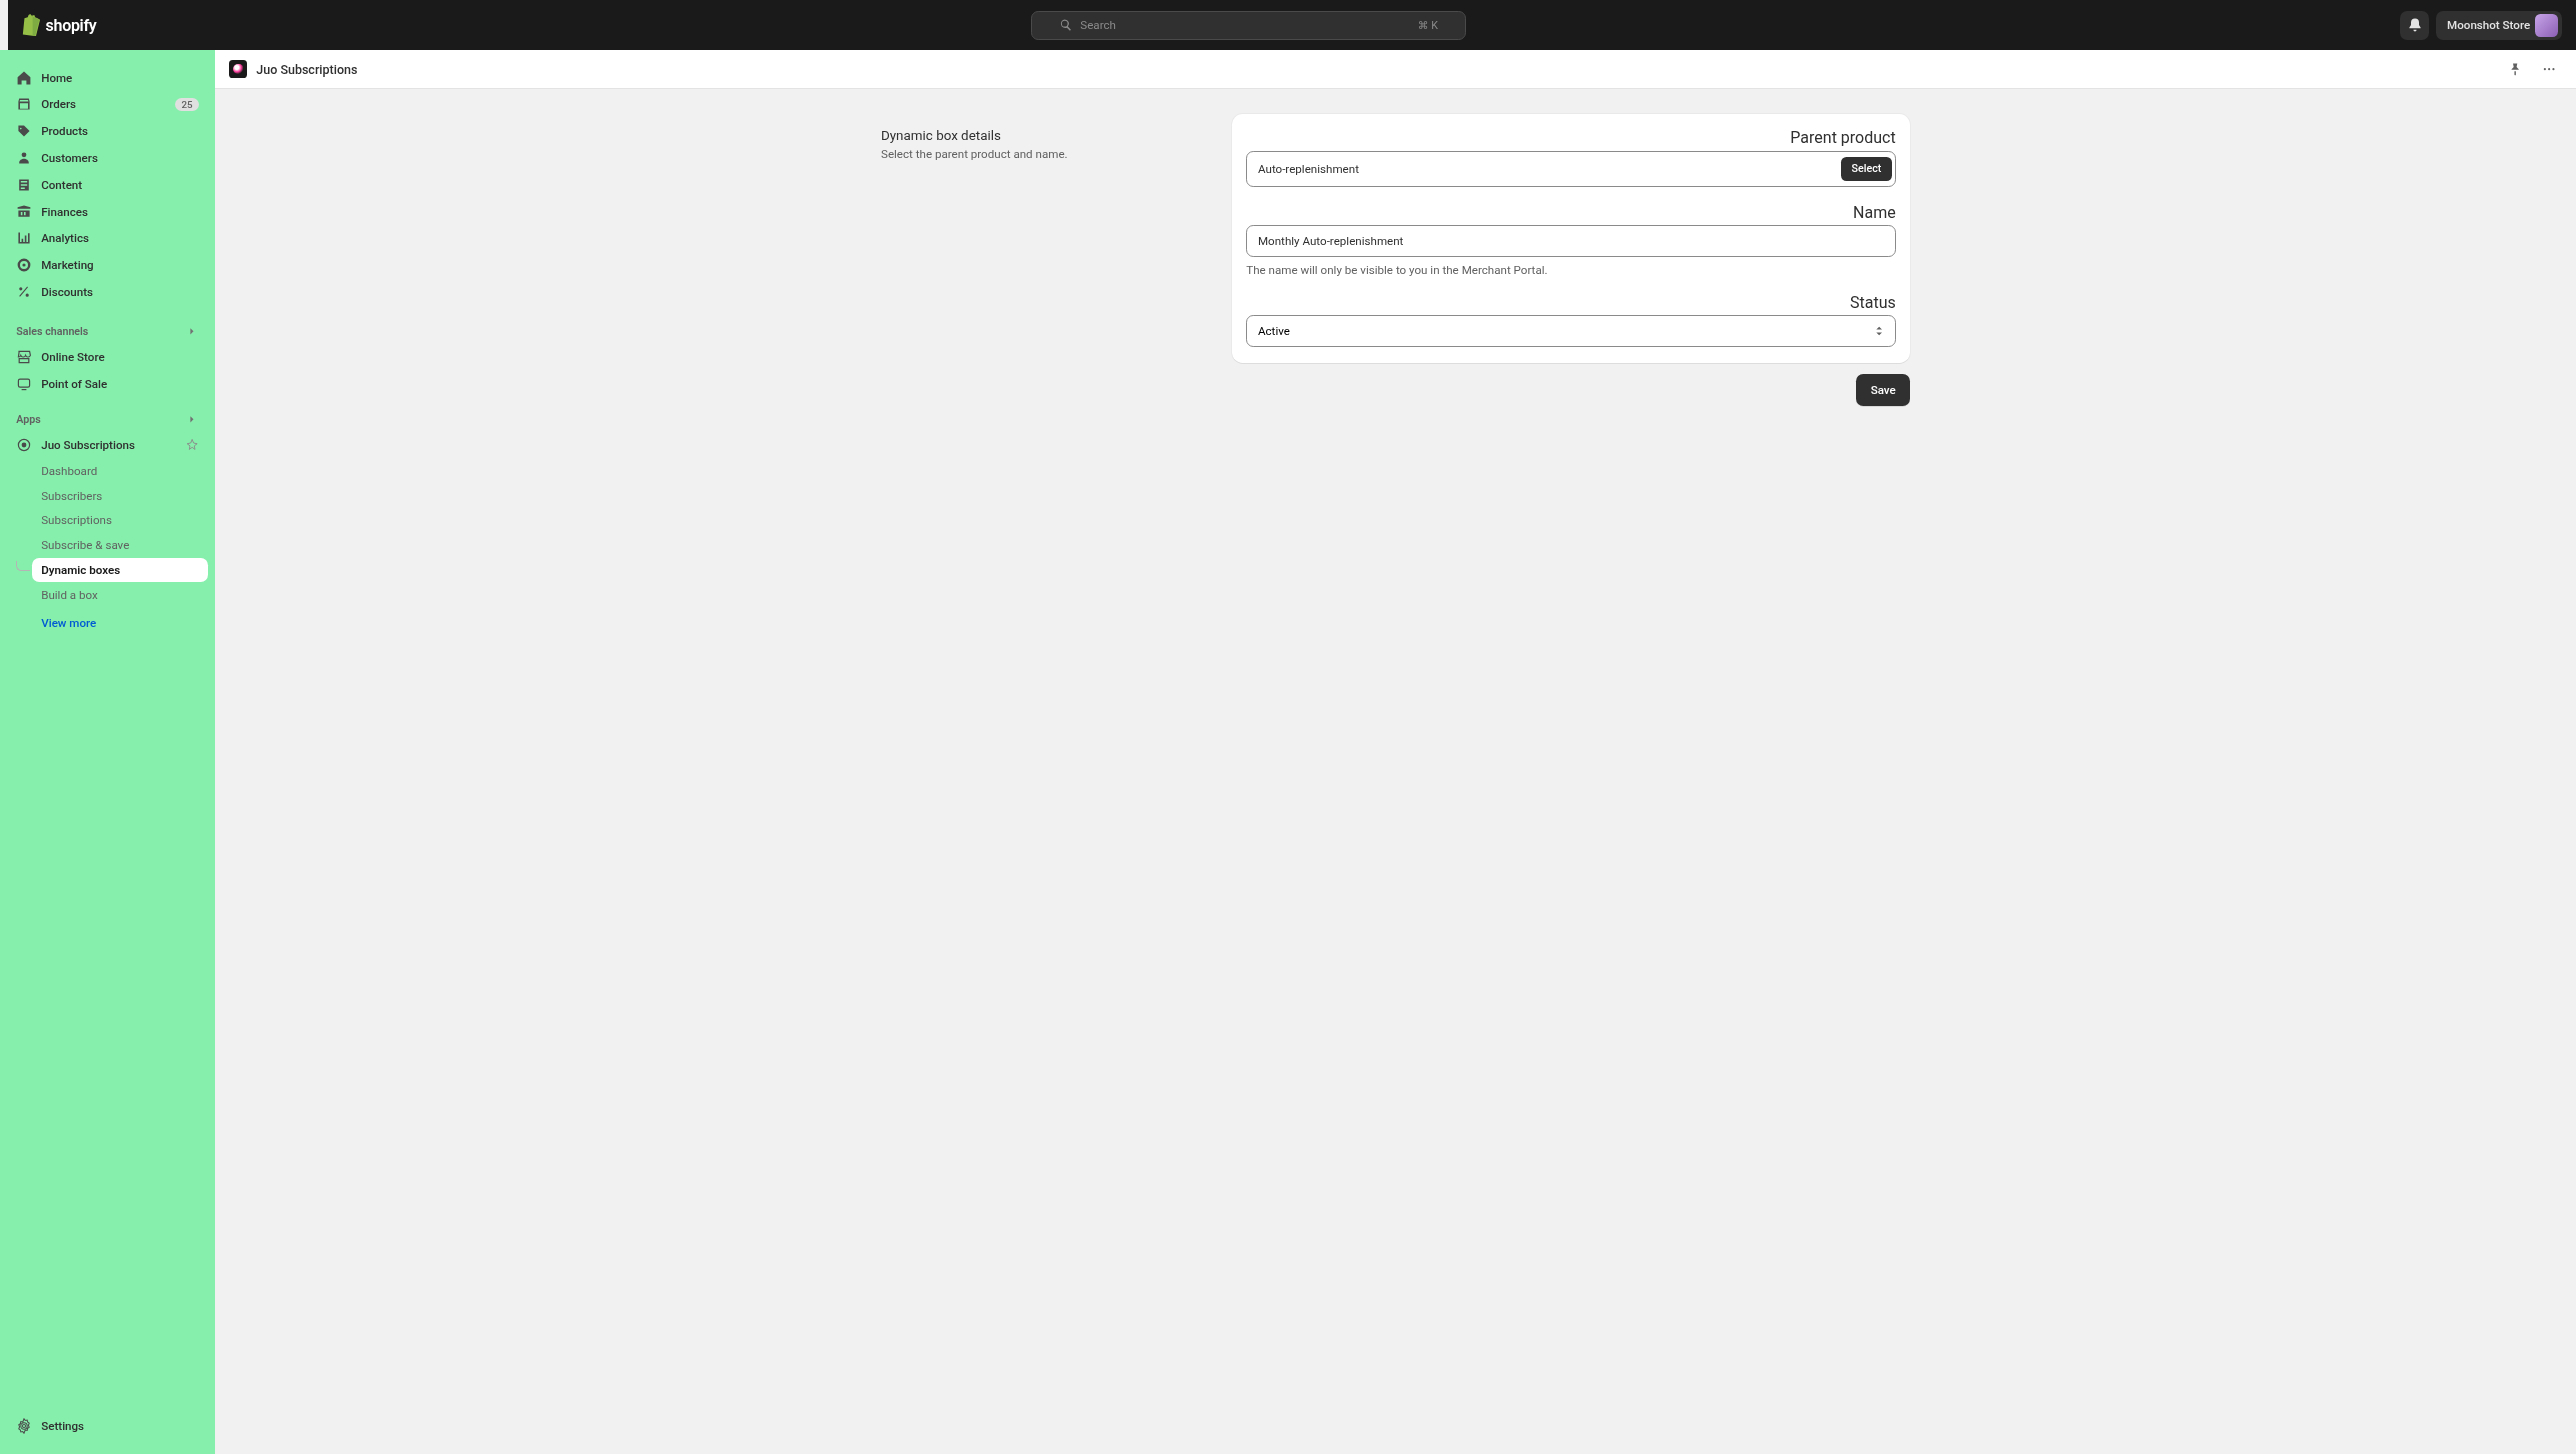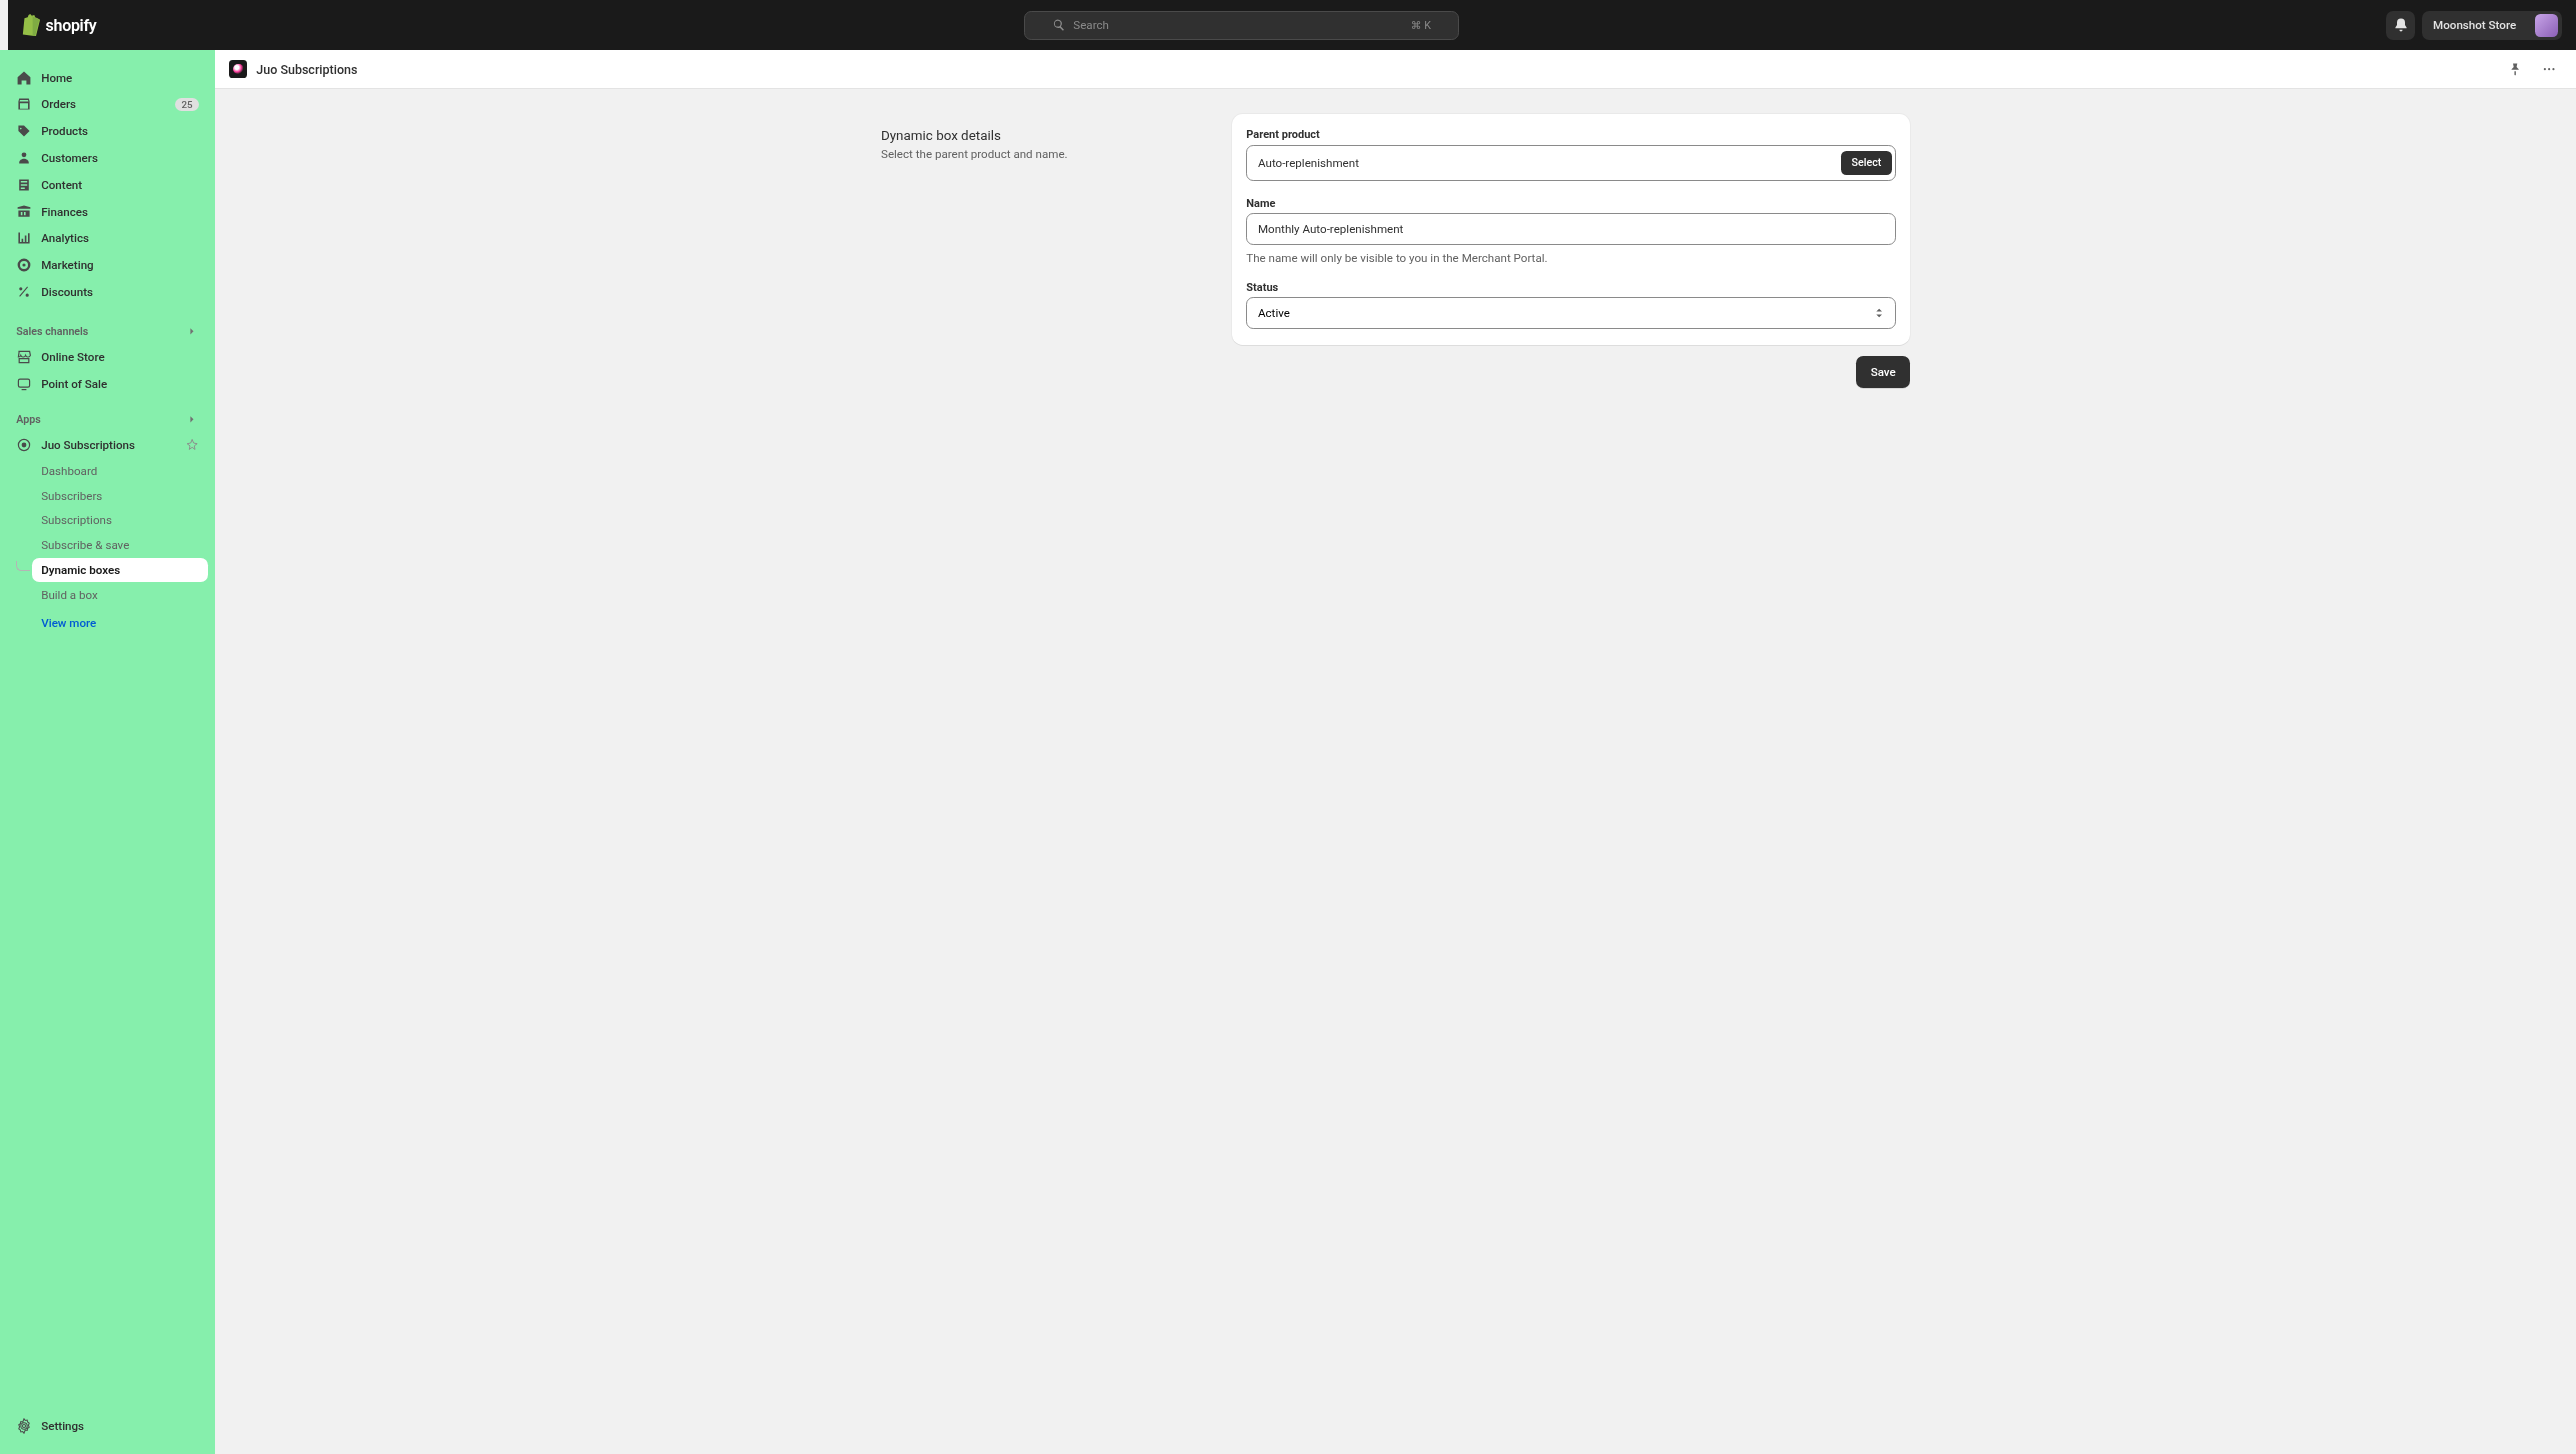--- a/index.html
+++ b/index.html
@@ -11,21 +11,21 @@
     .logo-bag { width: 19.7px; height: 21.5px; }
     .logo-text { color: #fff; font-weight: 600; font-size: 16px; letter-spacing: -0.3px; }
     .search-wrap { flex: 1; display: flex; justify-content: center; }
     .search-box { width: 435px; height: 29px; background: #303030; border: 0.9px solid #4a4a4a; border-radius: 7.2px; display: flex; align-items: center; padding: 0 27px; gap: 7.2px; }
     .search-icon-svg { width: 14.3px; height: 14.3px; fill: #8a8a8a; }
     .search-text { flex: 1; color: #8a8a8a; font-size: 11.6px; }
     .search-kbd { color: #8a8a8a; font-size: 10.7px; }
     .topbar-right { display: flex; align-items: center; gap: 7.2px; }
     .notif-btn { width: 29px; height: 29px; background: #303030; border-radius: 7.2px; display: flex; align-items: center; justify-content: center; }
     .notif-icon { width: 16px; height: 16px; fill: #e3e3e3; }
-    .store-chip { height: 29px; background: #303030; border-radius: 7.2px; display: flex; align-items: center; padding: 0 3.6px 0 10.7px; gap: 19px; }
+    .store-chip { height: 29px; background: #303030; border-radius: 7.2px; display: flex; align-items: center; padding: 0 3.6px 0 10.7px; gap: 5px; }
     .store-name { color: #e3e3e3; font-size: 11.6px; font-weight: 500; }
     .avatar { width: 23px; height: 23px; border-radius: 5.4px; background: linear-gradient(135deg, #c8a5e8, #8b5fb5); }
     
     
     .sidebar { width: 215px; position: fixed; top: 50px; bottom: 0; left: 0; background: #86efac; overflow-y: auto; display: flex; flex-direction: column; }
     .nav-top { padding: 14.3px 7.2px 7.2px; }
     .nav-item { display: flex; align-items: center; gap: 9px; padding: 5.4px 9px; border-radius: 7.2px; color: #303030; font-size: 11.6px; font-weight: 500; cursor: pointer; position: relative; }
     .nav-icon { width: 16px; height: 16px; fill: #4a4a4a; flex-shrink: 0; }
     .nav-label { flex: 1; }
     .nav-badge { background: #e0e0e0; color: #616161; font-size: 9.8px; font-weight: 500; padding: 0.9px 6.3px; border-radius: 7.2px; }
@@ -51,21 +51,21 @@
     
     .main { margin-left: 215px; margin-top: 89px; padding: 25px 21.5px; }
     .content-grid { max-width: 1029px; margin: 0 auto; display: grid; grid-template-columns: 322px 1fr; gap: 29px; align-items: start; }
     .section-left { padding-top: 14.3px; }
     .section-title { font-size: 13.4px; font-weight: 400; color: #303030; margin-bottom: 3.6px; }
     .section-desc { font-size: 11.6px; color: #616161; }
     
     .card { background: #fff; border-radius: 10.7px; box-shadow: 0 0.9px 0 rgba(0,0,0,0.05), 0 0 0 0.9px rgba(0,0,0,0.03); padding: 14.3px 14.3px 16px; }
     .field { margin-bottom: 16px; }
     .field:last-child { margin-bottom: 0; }
-    .field-label { font-size: 11px; font-weight: 700; color: #303030; margin-bottom: 3.6px; display: block; }
+    .field-label { font-size: 16px; font-weight: 400; color: #303030; margin-bottom: 3.6px; display: block; text-align: right; }
     .field-help { font-size: 11.6px; color: #616161; margin-top: 5.4px; }
     
     .input-with-button { display: flex; align-items: center; border: 0.9px solid #8a8a8a; border-radius: 7.2px; padding: 2.7px 2.7px 2.7px 10.7px; background: #fff; }
     .input-text-plain { flex: 1; border: none; outline: none; font-size: 11.6px; padding: 7.2px 0; background: transparent; color: #303030; }
     .btn-small { background: #303030; color: #fff; border: none; border-radius: 5.4px; padding: 5.4px 10.7px; font-size: 10.7px; font-weight: 500; cursor: pointer; }
     
     .input-full { width: 100%; border: 0.9px solid #8a8a8a; border-radius: 7.2px; padding: 8px 10.7px; font-size: 11.6px; outline: none; background: #fff; color: #303030; }
     
     .select-wrap { position: relative; }
     .select-full { width: 100%; border: 0.9px solid #8a8a8a; border-radius: 7.2px; padding: 8px 29px 8px 10.7px; font-size: 11.6px; background: #fff; appearance: none; outline: none; cursor: pointer; }

